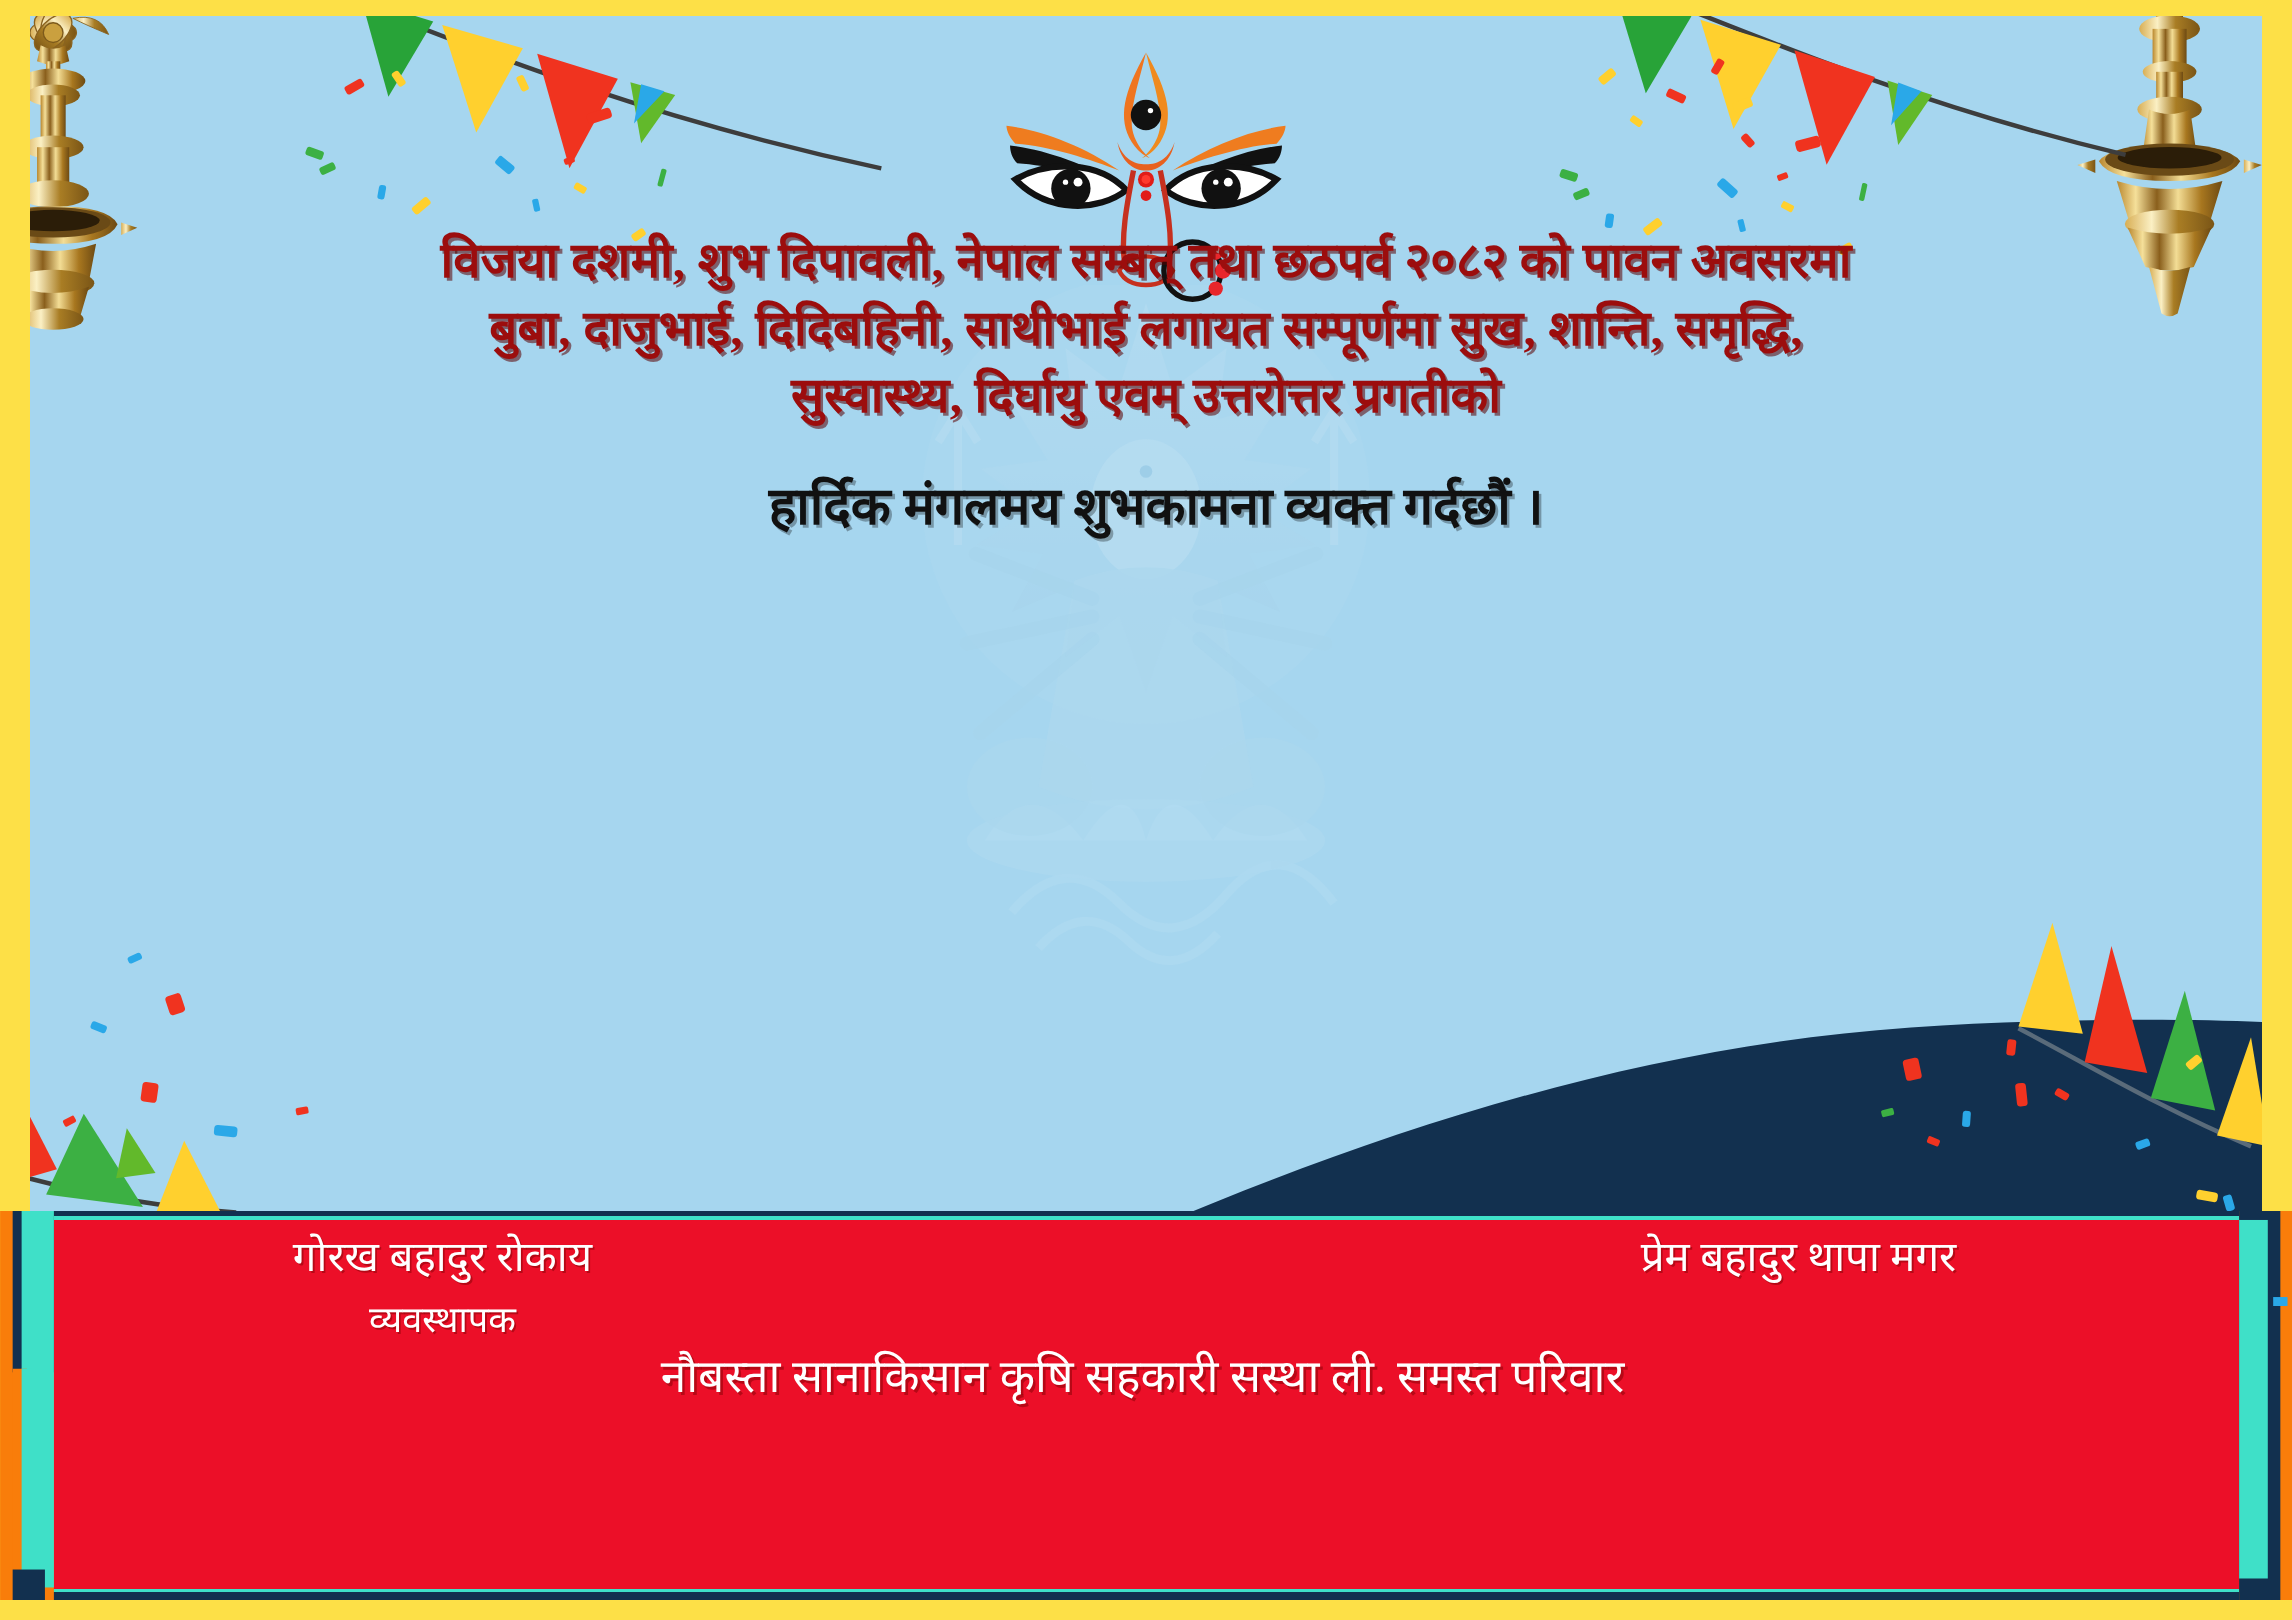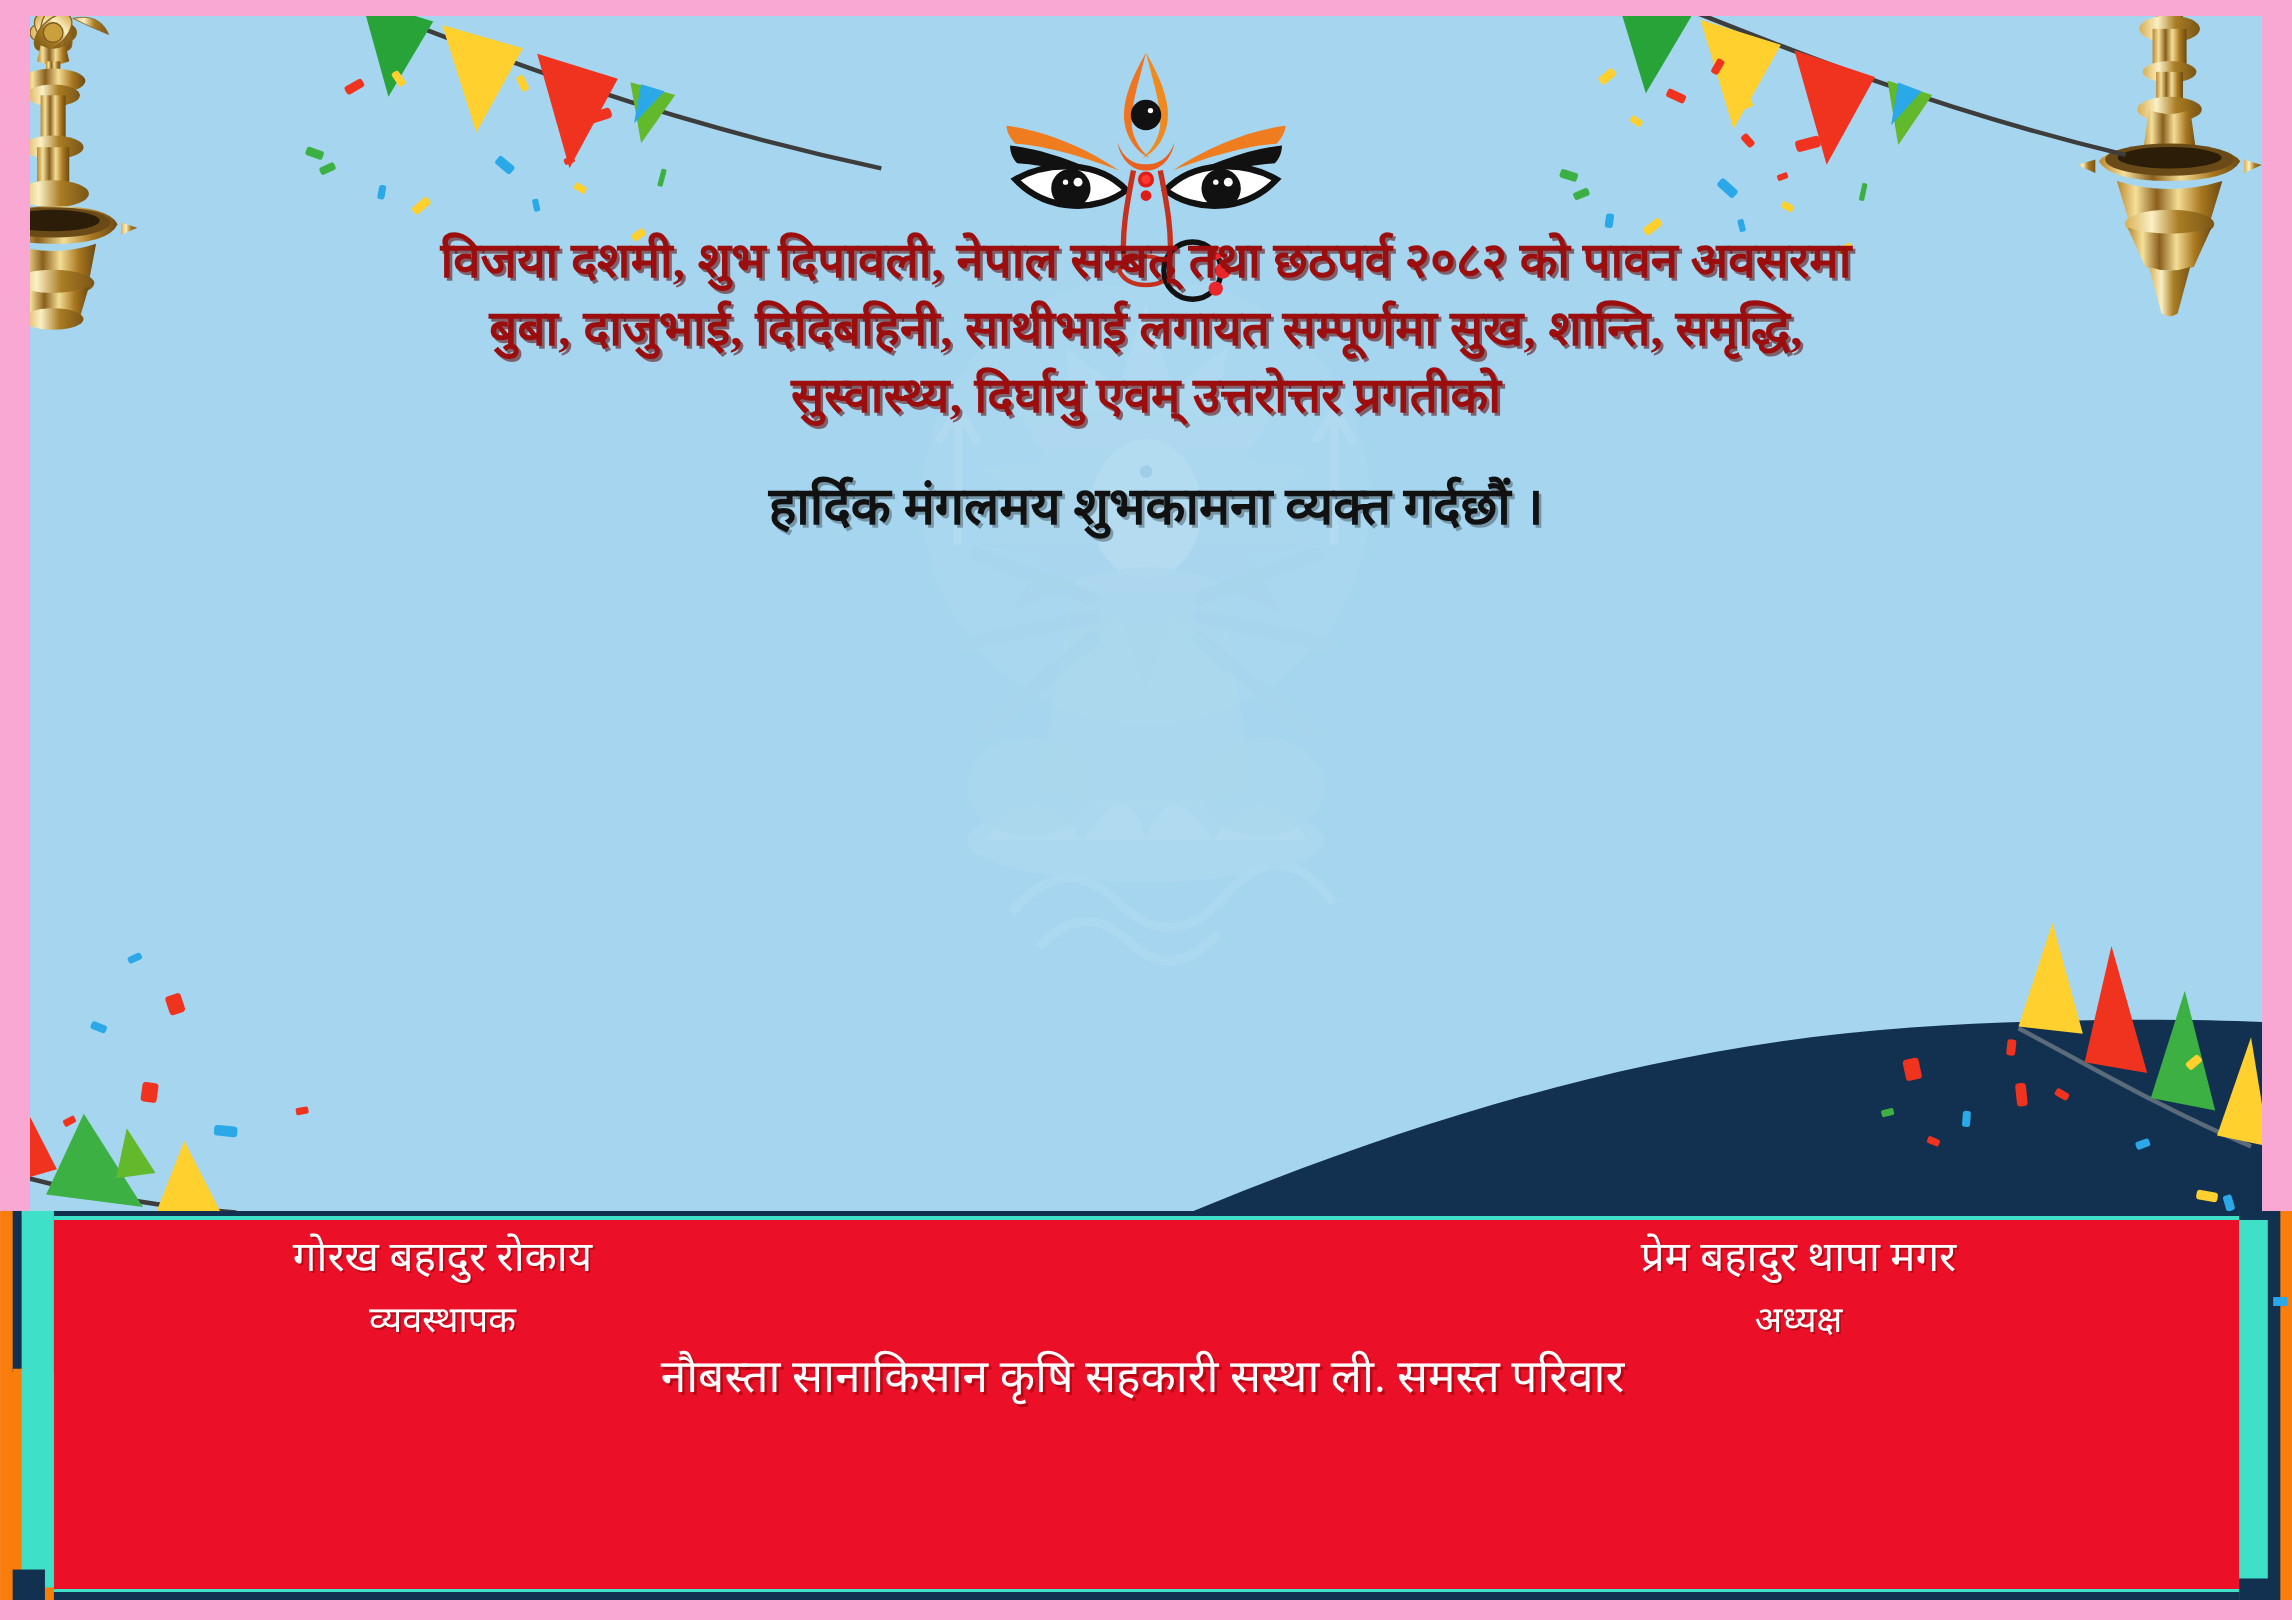--- a/index.html
+++ b/index.html
@@ -2,21 +2,21 @@
 <html style="font-size:14.3px"><head>
 <meta charset="utf-8">
 <style>
   * { margin:0; padding:0; box-sizing:border-box; }
   html,body { width:2293px; height:1620px; overflow:hidden; background:#f97d0a; }
   body { font-family:"Liberation Sans", sans-serif; }
 
   
   #card {
     position:relative; width:2293px; height:1620px;
-    background:#f9a8d4;
+    background:#fde047;
   }
 
   
   #canvas {
     position:absolute; left:30px; top:16px; width:2232px; height:1556px;
     background:#a6d6ef; overflow:hidden;
   }
 
   
   #watermark {
@@ -411,21 +411,20 @@
 
   <div id="banner">
 
     <div id="sign-row">
       <div class="sign-col" id="sign-left">
         <div class="sign-name">गोरख बहादुर  रोकाय</div>
         <div class="sign-role">व्यवस्थापक</div>
       </div>
       <div class="sign-col" id="sign-right">
         <div class="sign-name">प्रेम बहादुर थापा मगर</div>
-        <div class="sign-role">अध्यक्ष</div>
       </div>
     </div>
 
     <div id="org-block">
       <div class="org-line">नौबस्ता सानाकिसान कृषि सहकारी सस्था ली. समस्त परिवार</div>
     </div>
 
   </div>
 
   <svg id="left-strip" viewBox="0 0 60 434">

